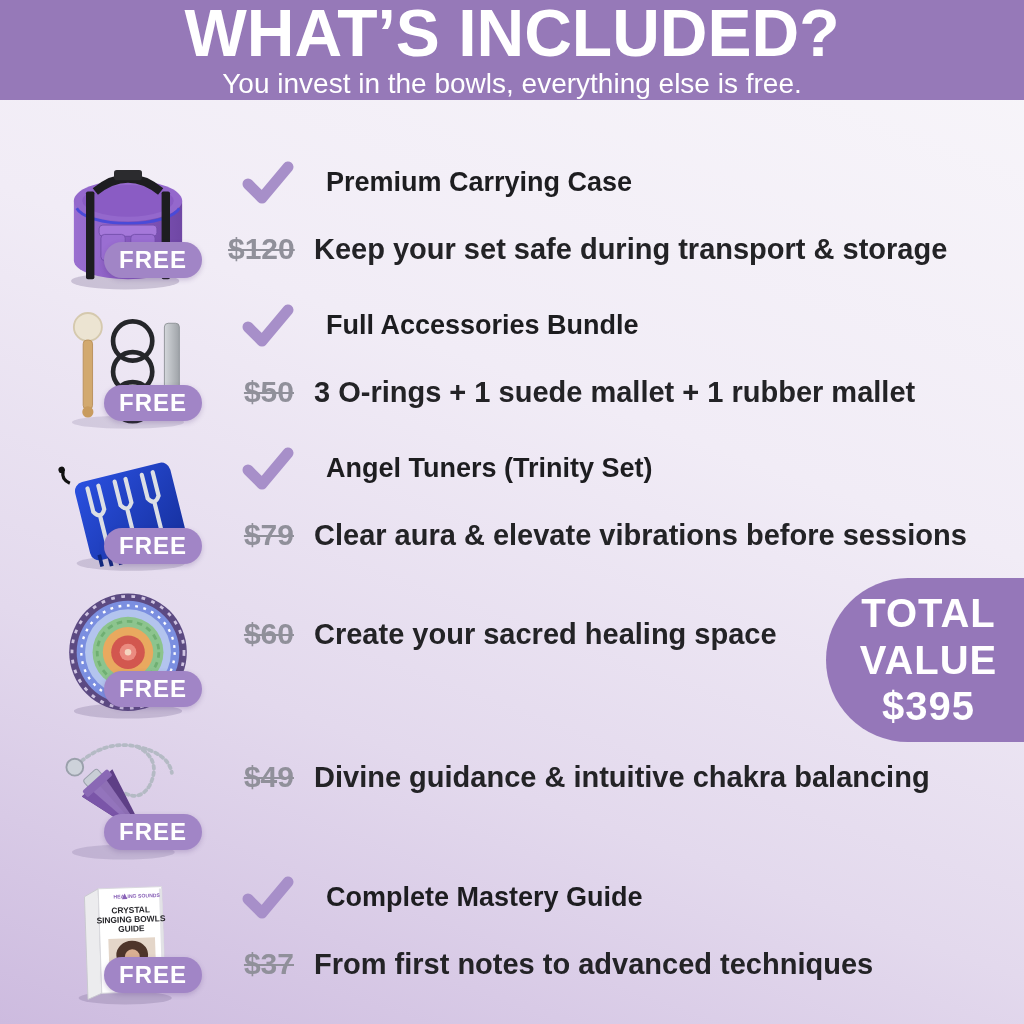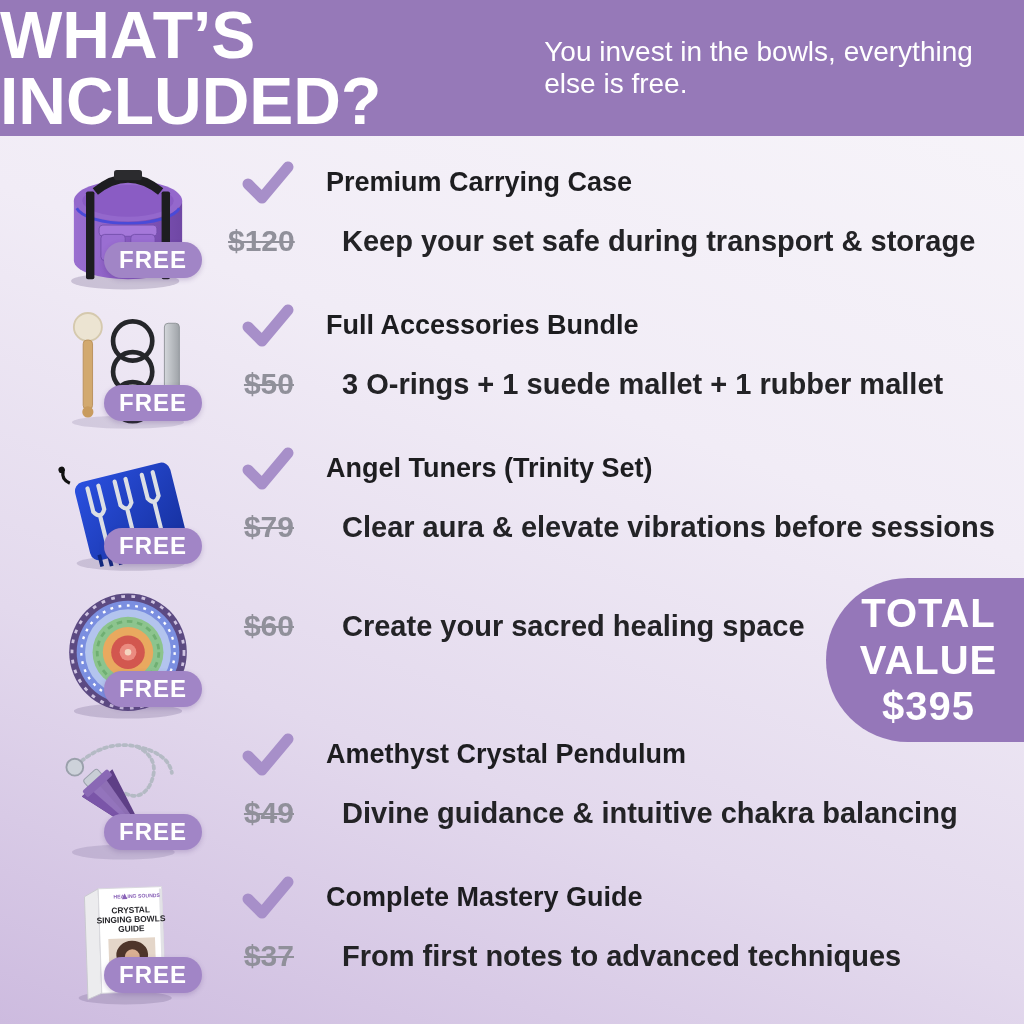--- a/index.html
+++ b/index.html
@@ -2,37 +2,37 @@
 <html><head>
 <meta charset="utf-8">
 <style>
   html,body{margin:0;padding:0;}
   body{width:1024px;height:1024px;overflow:hidden;
        font-family:"Liberation Sans","DejaVu Sans",sans-serif;}
   .canvas{position:relative;width:1024px;height:1024px;
        background:linear-gradient(200deg,#f8f6fa 0%,#f1ecf6 40%,#e3d9ed 70%,#cdbbdf 100%);}
 
   
-  .header{position:absolute;top:0;left:0;width:1024px;height:136px;background:#9679b8;
-          display:flex;flex-direction:row;align-items:center;justify-content:center;gap:2px;}
+  .header{position:absolute;top:0;left:0;width:1024px;height:100px;background:#9679b8;
+          display:flex;flex-direction:column;align-items:center;justify-content:center;gap:2px;}
   .header h1{margin:0;color:#ffffff;font-size:66px;font-weight:bold;letter-spacing:0px;line-height:1;}
   .header h2{margin:0;color:#ffffff;font-size:28px;font-weight:normal;}
 
   
   .row{position:absolute;left:0;width:1024px;height:143px;}
   .imgbox{position:absolute;left:48px;top:6px;width:160px;height:140px;}
   .imgbox svg{width:160px;height:140px;display:block;}
   .pill{position:absolute;left:56px;top:86px;width:98px;height:36px;border-radius:18px;
         background:#a185c6;color:#ffffff;font-size:24px;font-weight:bold;letter-spacing:1px;
         display:flex;align-items:center;justify-content:center;box-shadow:0 2px 5px rgba(90,60,130,.25);}
   .text{position:absolute;left:228px;top:10px;}
   .line1{display:flex;align-items:center;}
   .check{width:52px;height:44px;margin-left:14px;flex:0 0 auto;}
   .title{margin-left:32px;font-size:27px;font-weight:bold;color:#1d1d20;white-space:nowrap;}
-  .line2{display:flex;align-items:flex-end;margin-top:20px;gap:28px;}
+  .line2{display:flex;align-items:flex-end;margin-top:28px;}
   .price{width:66px;text-align:right;font-size:30px;font-weight:bold;color:#90909a;
          text-decoration:line-through;text-decoration-thickness:2px;white-space:nowrap;}
   .desc{margin-left:20px;font-size:29px;font-weight:bold;color:#232326;white-space:nowrap;}
 
   
   .total{position:absolute;top:578px;left:826px;width:205px;height:164px;background:#9577b9;
          border-radius:82px 0 0 82px;display:flex;flex-direction:column;align-items:center;
          justify-content:center;color:#ffffff;font-weight:bold;font-size:40px;line-height:1.17;
          letter-spacing:1px;}
 </style>
@@ -211,26 +211,20 @@
           <rect x="60" y="36" width="20" height="11" rx="3" fill="#c9ced6" stroke="#9aa0ab"></rect>
           <polygon points="48,48 92,48 70,128" fill="#5e3f86"></polygon>
           <polygon points="48,48 70,48 70,128" fill="#7a55a8"></polygon>
           <polygon points="60,48 80,48 70,128" fill="#9a7cc0" opacity=".8"></polygon>
           <rect x="52" y="44" width="36" height="9" rx="2" fill="#8a68b5"></rect>
         </g>
       </svg>
       <div class="pill">FREE</div>
     </div>
     <div class="text">
-      <div class="line1">
-        <svg class="check" viewBox="0 0 52 44">
-          <path d="M6 24 L20 38 L46 7" stroke="#a78fc9" stroke-width="11" fill="none" stroke-linecap="round" stroke-linejoin="round"></path>
-        </svg>
-        <div class="title">Amethyst Crystal Pendulum</div>
-      </div>
       <div class="line2">
         <div class="price">$49</div>
         <div class="desc">Divine guidance &amp; intuitive chakra balancing</div>
       </div>
     </div>
   </div>
 
   <div class="row" style="top:865px">
     <div class="imgbox">
       <svg viewBox="0 0 150 150">

